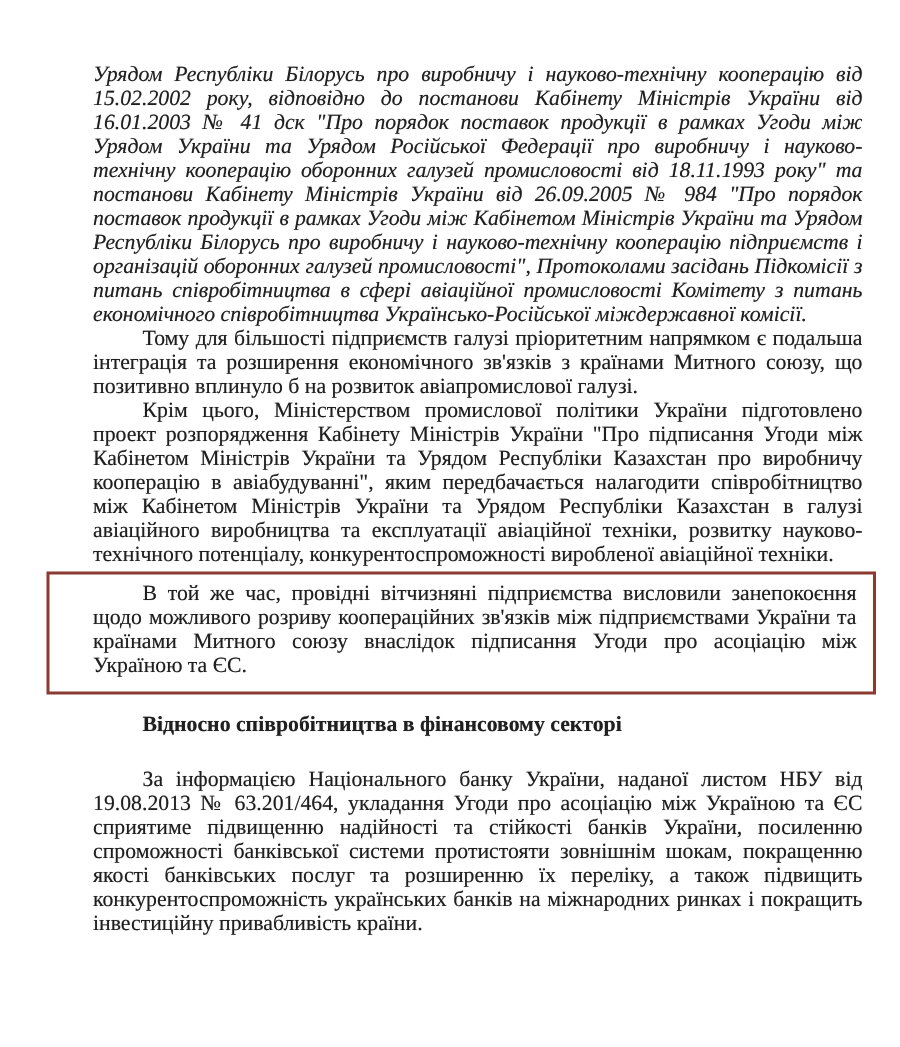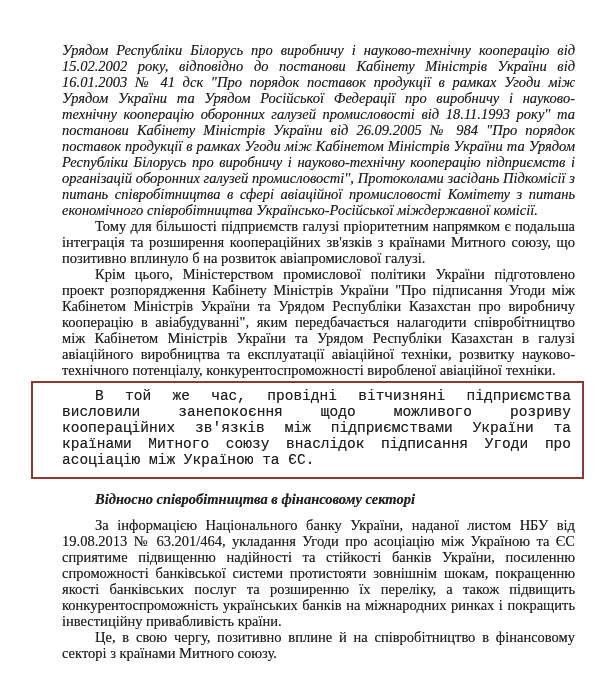--- a/index.html
+++ b/index.html
@@ -26,49 +26,46 @@
     text-align: justify;
     text-indent: 33px;
     text-shadow: 0 0 0.5px rgba(0,0,0,0.5);
   }
   .para.no-indent { text-indent: 0; }
   .para.italic { font-style: italic; }
   .highlight-box {
     border: 2px solid #8a3a30;
     margin: 3px -9px 12px -31px;
     padding: 5px 11px 9px 29px;
-    font-family: Liberation Mono, monospace;
   }
   .highlight-box .para { text-indent: 33px; }
   .section-heading {
-    margin: 0 0 9px 0;
+    margin: 0 0 20px 0;
     font-size: 14.5px;
     line-height: 17px;
     font-weight: bold;
-    font-style: italic;
     text-indent: 33px;
     text-shadow: 0 0 0.5px rgba(0,0,0,0.5);
   }
 </style>
 </head>
 <body>
 
 <div class="page">
   <div class="content">
 
     <p class="para italic no-indent">Урядом Республіки Білорусь про виробничу і науково-технічну кооперацію від 15.02.2002 року, відповідно до постанови Кабінету Міністрів України від 16.01.2003 № 41 дск "Про порядок поставок продукції в рамках Угоди між Урядом України та Урядом Російської Федерації про виробничу і науково-технічну кооперацію оборонних галузей промисловості від 18.11.1993 року" та постанови Кабінету Міністрів України від 26.09.2005 № 984 "Про порядок поставок продукції в рамках Угоди між Кабінетом Міністрів України та Урядом Республіки Білорусь про виробничу і науково-технічну кооперацію підприємств і організацій оборонних галузей промисловості", Протоколами засідань Підкомісії з питань співробітництва в сфері авіаційної промисловості Комітету з питань економічного співробітництва Українсько-Російської міждержавної комісії.</p>
 
-    <p class="para">Тому для більшості підприємств галузі пріоритетним напрямком є подальша інтеграція та розширення коопераційних зв'язків з країнами Митного союзу, що позитивно вплинуло б на розвиток авіапромислової галузі.</p>
+    <p class="para">Тому для більшості підприємств галузі пріоритетним напрямком є подальша інтеграція та розширення економічного зв'язків з країнами Митного союзу, що позитивно вплинуло б на розвиток авіапромислової галузі.</p>
 
     <p class="para">Крім цього, Міністерством промислової політики України підготовлено проект розпорядження Кабінету Міністрів України "Про підписання Угоди між Кабінетом Міністрів України та Урядом Республіки Казахстан про виробничу кооперацію в авіабудуванні", яким передбачається налагодити співробітництво між Кабінетом Міністрів України та Урядом Республіки Казахстан в галузі авіаційного виробництва та експлуатації авіаційної техніки, розвитку науково-технічного потенціалу, конкурентоспроможності виробленої авіаційної техніки.</p>
 
     <div class="highlight-box">
       <p class="para">В той же час, провідні вітчизняні підприємства висловили занепокоєння щодо можливого розриву коопераційних зв'язків між підприємствами України та країнами Митного союзу внаслідок підписання Угоди про асоціацію між Україною та ЄС.</p>
     </div>
 
     <h3 class="section-heading">Відносно співробітництва в фінансовому секторі</h3>
 
     <p class="para">За інформацією Національного банку України, наданої листом НБУ від 19.08.2013 № 63.201/464, укладання Угоди про асоціацію між Україною та ЄС сприятиме підвищенню надійності та стійкості банків України, посиленню спроможності банківської системи протистояти зовнішнім шокам, покращенню якості банківських послуг та розширенню їх переліку, а також підвищить конкурентоспроможність українських банків на міжнародних ринках і покращить інвестиційну привабливість країни.</p>
 
-    <p class="para">Це, в свою чергу, позитивно вплине й на співробітництво в фінансовому секторі з країнами Митного союзу.</p>
 
   </div>
 </div>
 
 </body></html>

